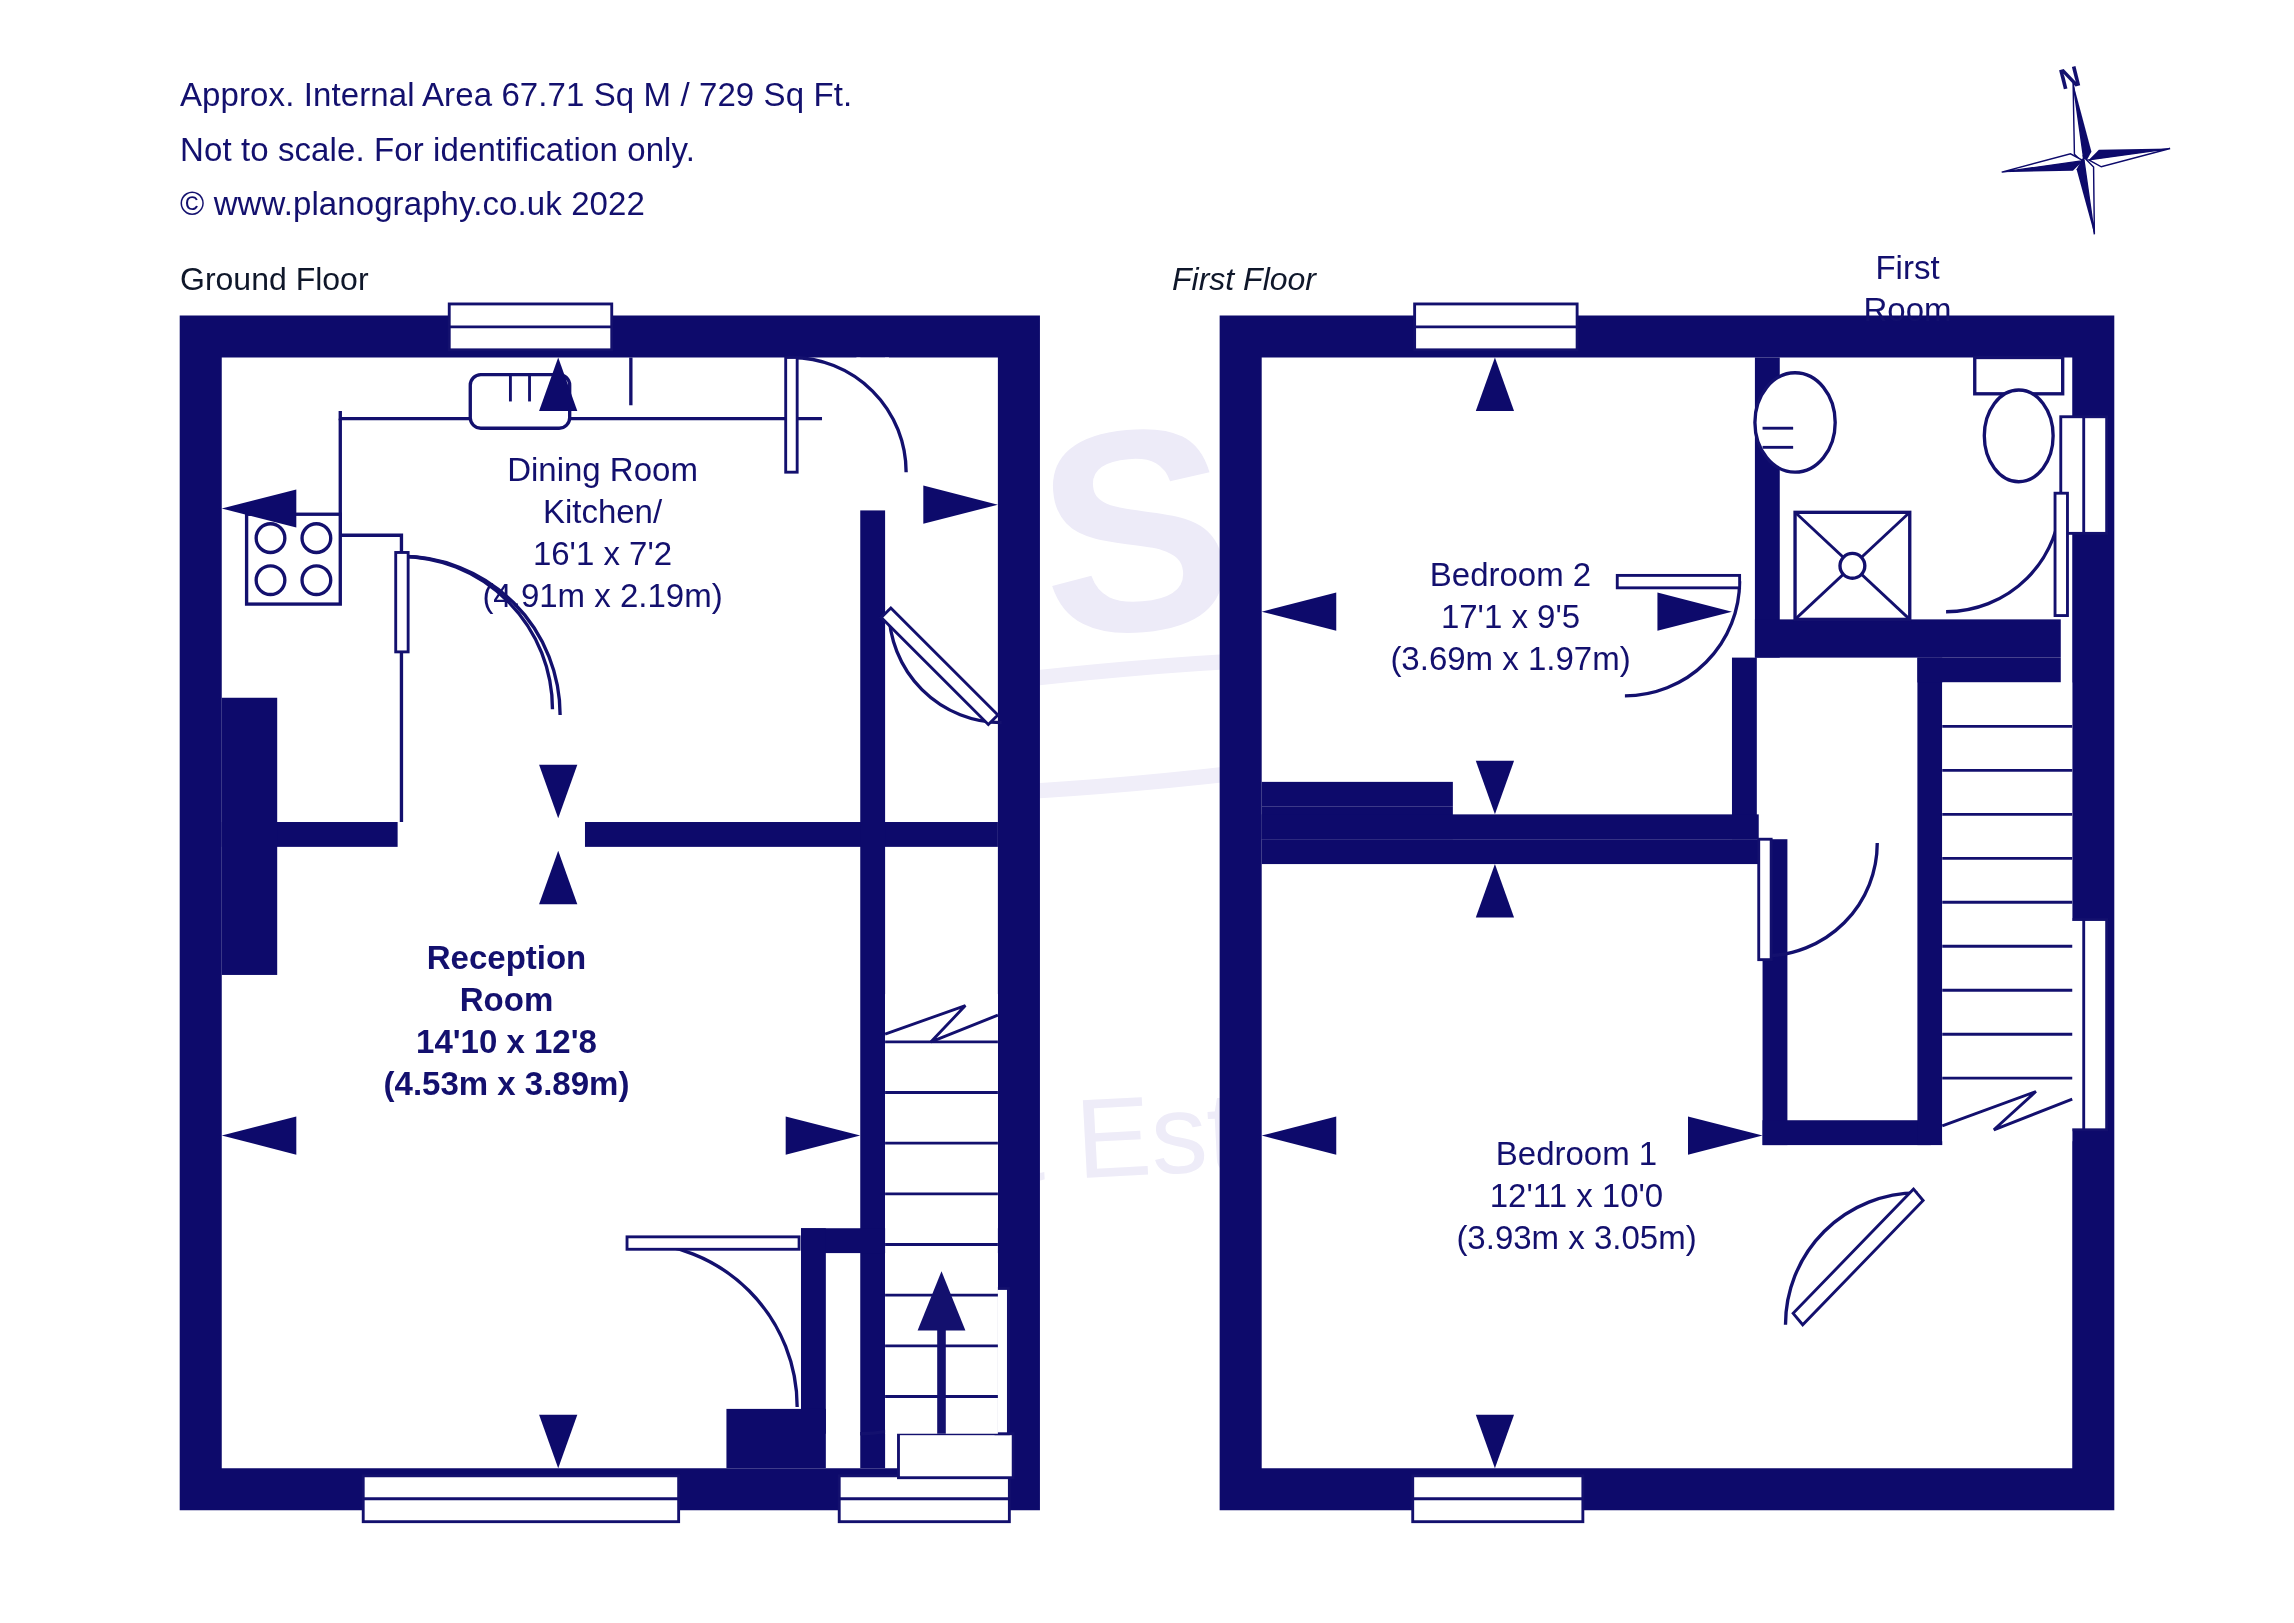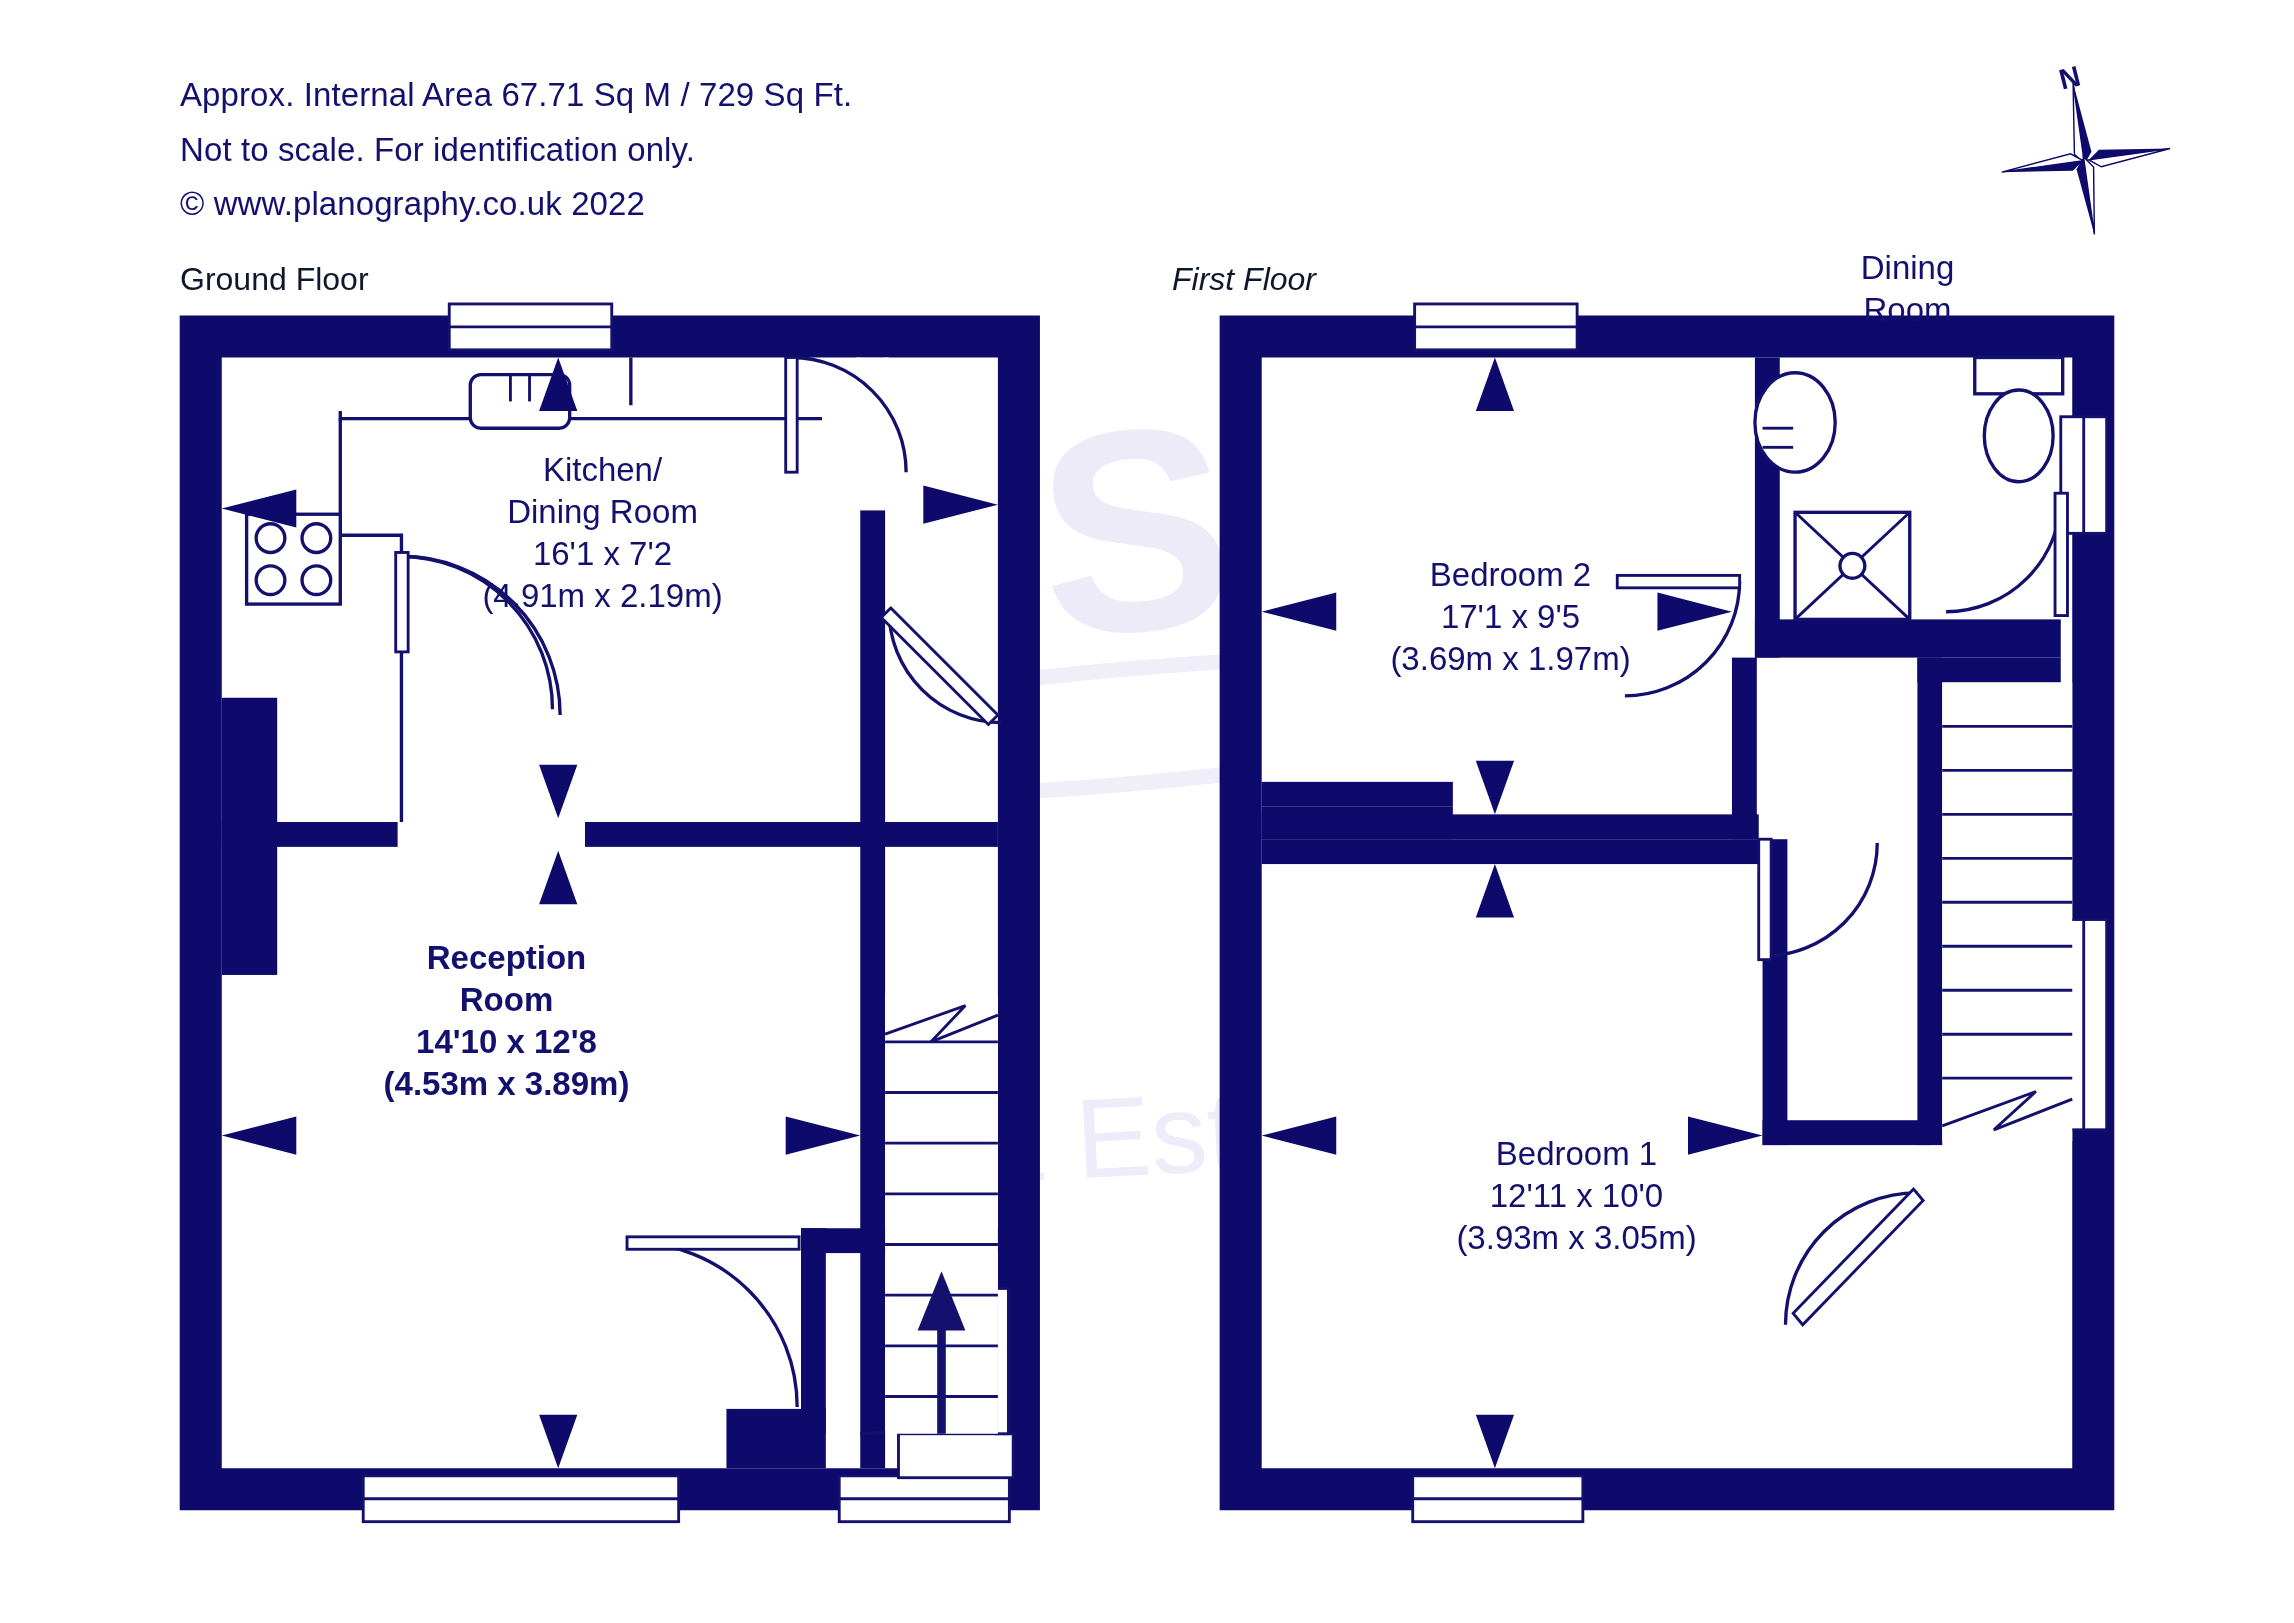--- a/index.html
+++ b/index.html
@@ -266,35 +266,35 @@
         <polygon points="1564,852 1584,796 1544,796"></polygon>
         <polygon points="1564,904 1584,960 1544,960"></polygon>
         <polygon points="1320,1188 1398,1168 1398,1208"></polygon>
         <polygon points="1844,1188 1766,1168 1766,1208"></polygon>
         <polygon points="1564,1536 1584,1480 1544,1480"></polygon>
       </g>
     </g>
   </svg>
 
   <div class="roomlabel" id="lblKitchen">
+    <span class="ln">Dining Room</span>
     <span class="ln">Kitchen/</span>
-    <span class="ln">Dining Room</span>
     <span class="ln">16'1 x 7'2</span>
     <span class="ln">(4.91m x 2.19m)</span>
   </div>
 
   <div class="roomlabel" id="lblReception">
     <span class="ln">Reception</span>
     <span class="ln">Room</span>
     <span class="ln">14'10 x 12'8</span>
     <span class="ln">(4.53m x 3.89m)</span>
   </div>
 
   <div class="roomlabel" id="lblShower">
-    <span class="ln">Dining</span>
+    <span class="ln">First</span>
     <span class="ln">Room</span>
   </div>
 
   <div class="roomlabel" id="lblBed2">
     <span class="ln">Bedroom 2</span>
     <span class="ln">17'1 x 9'5</span>
     <span class="ln">(3.69m x 1.97m)</span>
   </div>
 
   <div class="roomlabel" id="lblBed1">

